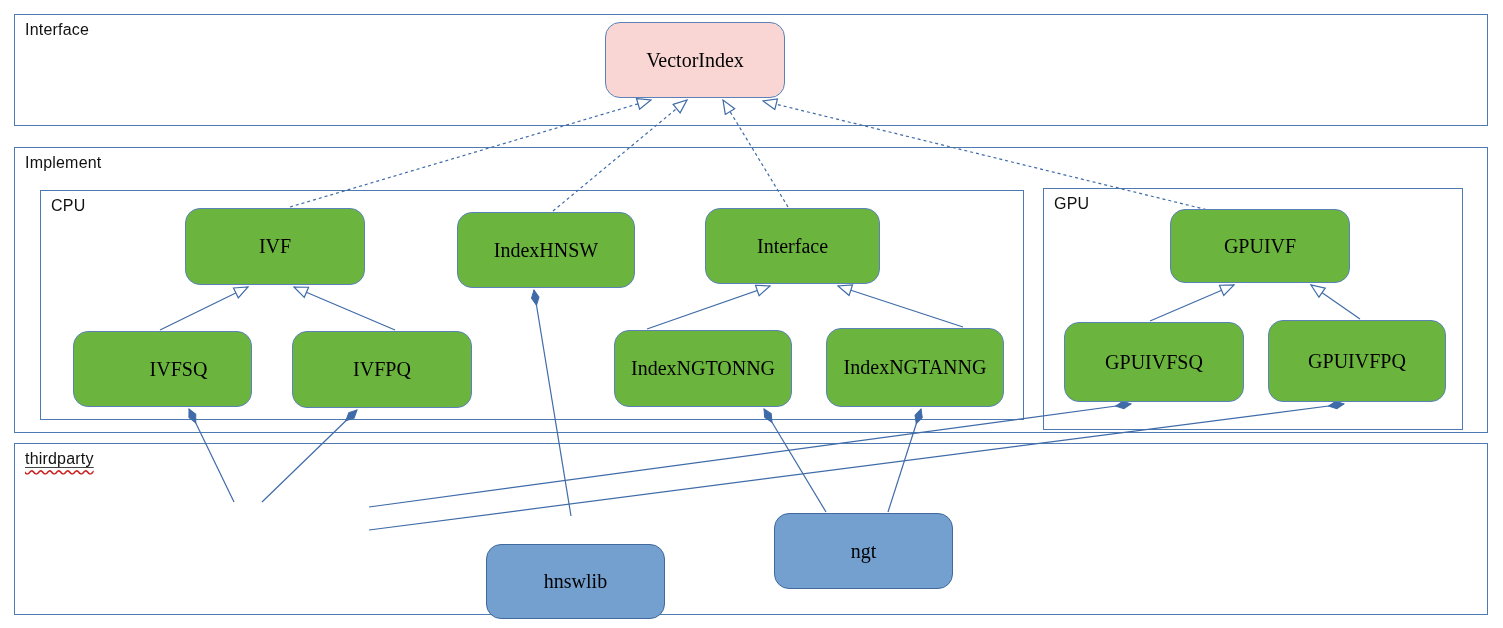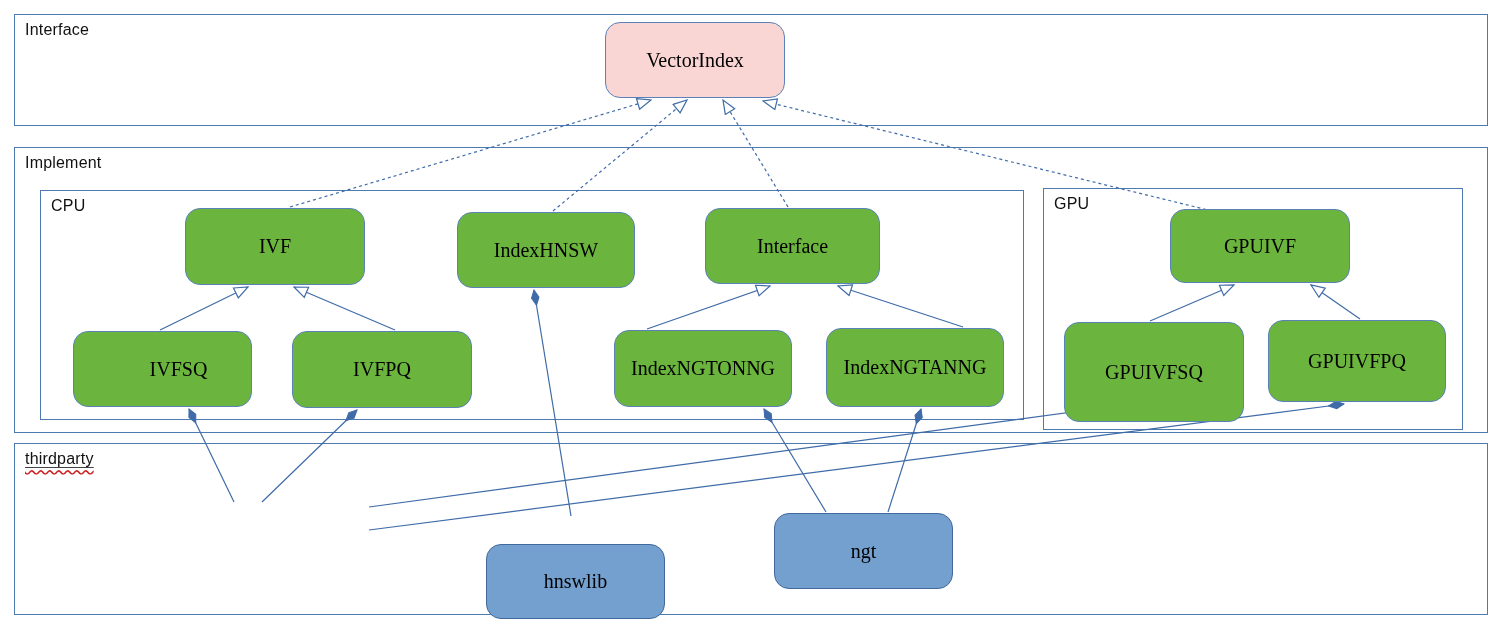--- a/index.html
+++ b/index.html
@@ -114,21 +114,21 @@
   <div class="node green" style="left:614px;top:330px;width:178px;height:77px;text-align:center;">
     <span>IndexNGTONNG</span>
   </div>
   <div class="node green" style="left:826px;top:328px;width:178px;height:79px;">
     <span>IndexNGTANNG</span>
   </div>
 
   <div class="node green" style="left:1170px;top:209px;width:180px;height:74px;">
     <span>GPUIVF</span>
   </div>
-  <div class="node green" style="left:1064px;top:322px;width:180px;height:100px;">
+  <div class="node green" style="left:1064px;top:322px;width:180px;height:80px;">
     <span>GPUIVFSQ</span>
   </div>
   <div class="node green" style="left:1268px;top:320px;width:178px;height:82px;">
     <span>GPUIVFPQ</span>
   </div>
 
   <div class="node blue" style="left:486px;top:544px;width:179px;height:75px;">
     <span>hnswlib</span>
   </div>
   <div class="node blue" style="left:774px;top:513px;width:179px;height:76px;">

